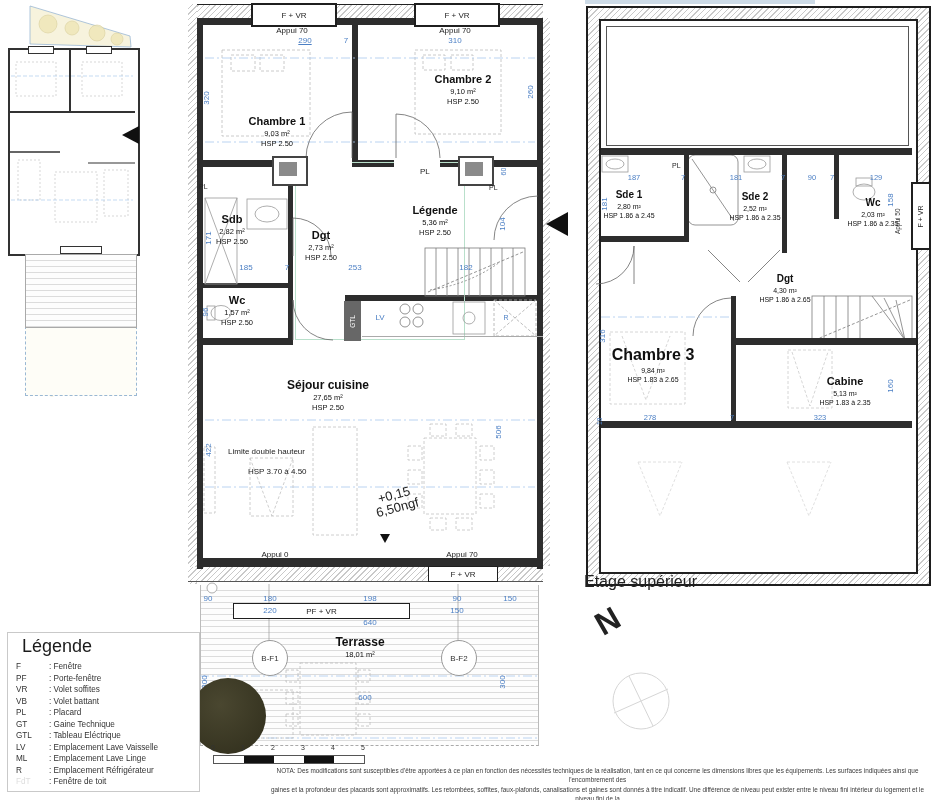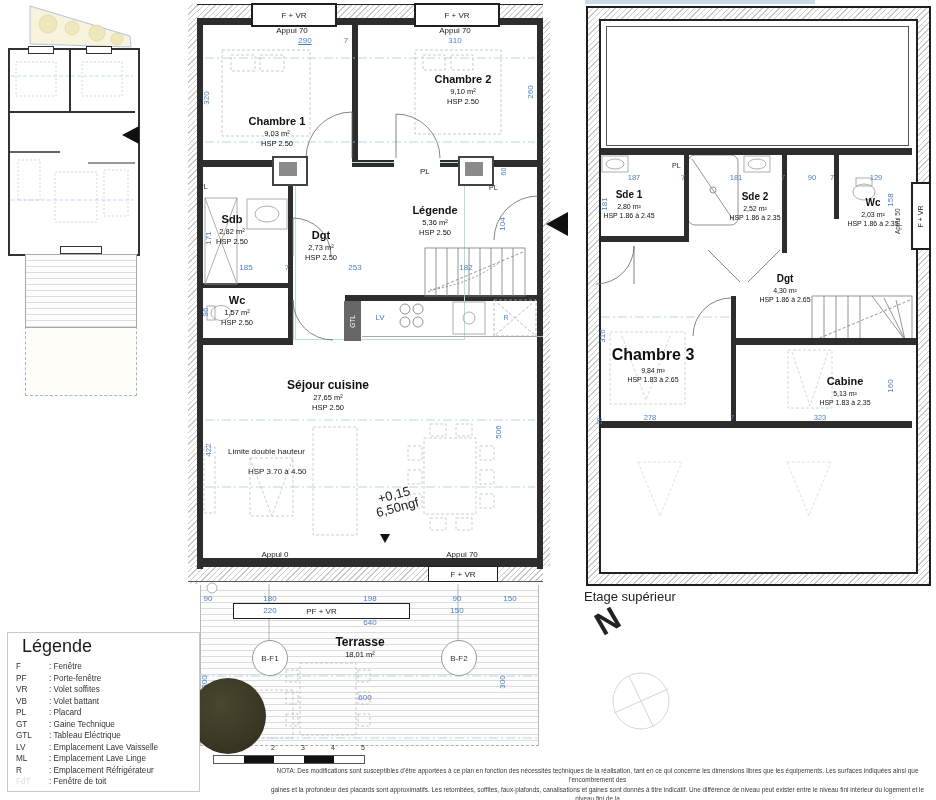--- a/index.html
+++ b/index.html
@@ -504,21 +504,21 @@
     <span class="nm" style="font-size:16px;">Chambre 3</span>
     <span class="sub" style="font-size:7px;">9,84 m²</span>
     <span class="sub" style="font-size:7px;">HSP 1.83 à 2.65</span>
     </div>
   <div class="room" style="left:802px;top:374px;width:86px;">
     <span class="nm" style="font-size:11px;">Cabine</span>
     <span class="sub" style="font-size:7px;">5,13 m²</span>
     <span class="sub" style="font-size:7px;">HSP 1.83 à 2.35</span>
     </div>
 
-  <div class="lbl" style="left:584px;top:590px;font-size:13px;">Etage supérieur</div>
+  <div class="lbl" style="left:584px;top:574px;font-size:16px;">Etage supérieur</div>
 
   <div class="lbl" style="left:596px;top:605px;font-size:32px;font-weight:bold;transform:rotate(-30deg);">N</div>
 
   <div class="tri-left" style="left:546px;top:212px;"></div>
 
   <div class="nota">
     <div>NOTA: Des modifications sont susceptibles d'être apportées à ce plan en fonction des nécessités techniques de la réalisation, tant en ce qui concerne les dimensions libres que les équipements. Les surfaces indiquées ainsi que l'encombrement des</div>
     <div>gaines et la profondeur des placards sont approximatifs. Les retombées, soffites, faux-plafonds, canalisations et gaines sont donnés à titre indicatif. Une différence de niveau peut exister entre le niveau fini intérieur du logement et le niveau fini de la</div>
 
   </div>

